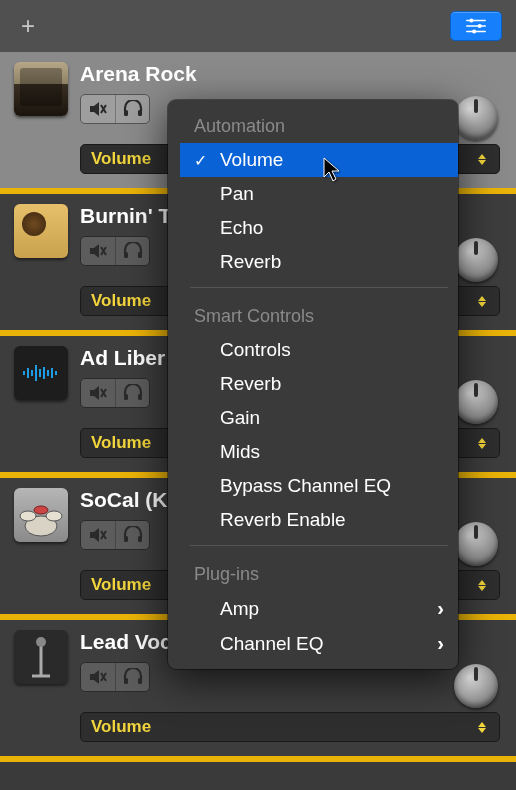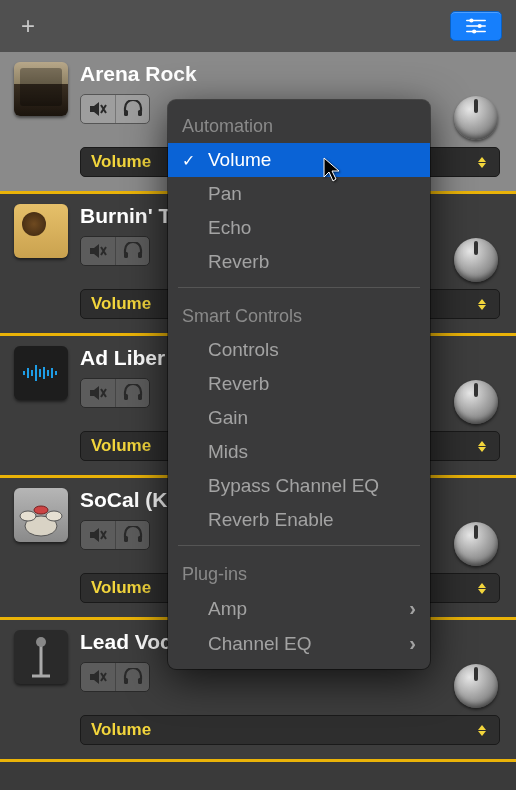--- a/index.html
+++ b/index.html
@@ -28,21 +28,21 @@
   .tb-btn.filter {
     width: 52px; height: 30px;
     background: #167ffc;
     border: 1px solid #0a60c2;
     box-shadow: inset 0 1px 0 rgba(255,255,255,0.25);
   }
   .tb-btn.filter svg { width: 22px; height: 18px; }
   .tracks { }
   .track {
     height: 142px;
-    border-bottom: 3px solid #eab308;
+    border-bottom: 6px solid #eab308;
     position: relative;
     padding: 10px 30px 0 14px;
   }
   .track.selected { background: #8a8a8a; }
   .track:not(.selected) { background: #3d3d3d; }
   .track-head {
     display: flex;
     align-items: flex-start;
     gap: 12px;
   }
@@ -127,34 +127,34 @@
     border-left:4px solid transparent;
     border-right:4px solid transparent;
   }
   .updown::before { border-bottom:5px solid #f2d53c; }
   .updown::after  { border-top:5px solid #f2d53c; }
   
   .menu {
     position: absolute;
     left: 168px;
     top: 100px;
-    width: 262px;
+    width: 290px;
     background: #3a3a3b;
     border-radius: 8px;
     box-shadow: 0 10px 40px rgba(0,0,0,0.7), 0 0 0 1px rgba(0,0,0,0.4);
-    padding: 6px 0 8px 0;
+    padding: 6px 0 8px 12px;
     z-index: 50;
   }
   .menu-section-title {
     color: #8a8a8a;
     font-size: 18px;
     padding: 10px 14px 6px 14px;
   }
   .menu-item {
-    color: #a3a3a3;
+    color: #ffffff;
     font-size: 19px;
     padding: 6px 14px 6px 40px;
     display: flex;
     align-items: center;
     position: relative;
   }
   .menu-item.selected {
     background: #0a63d6;
     color: #fff;
   }

